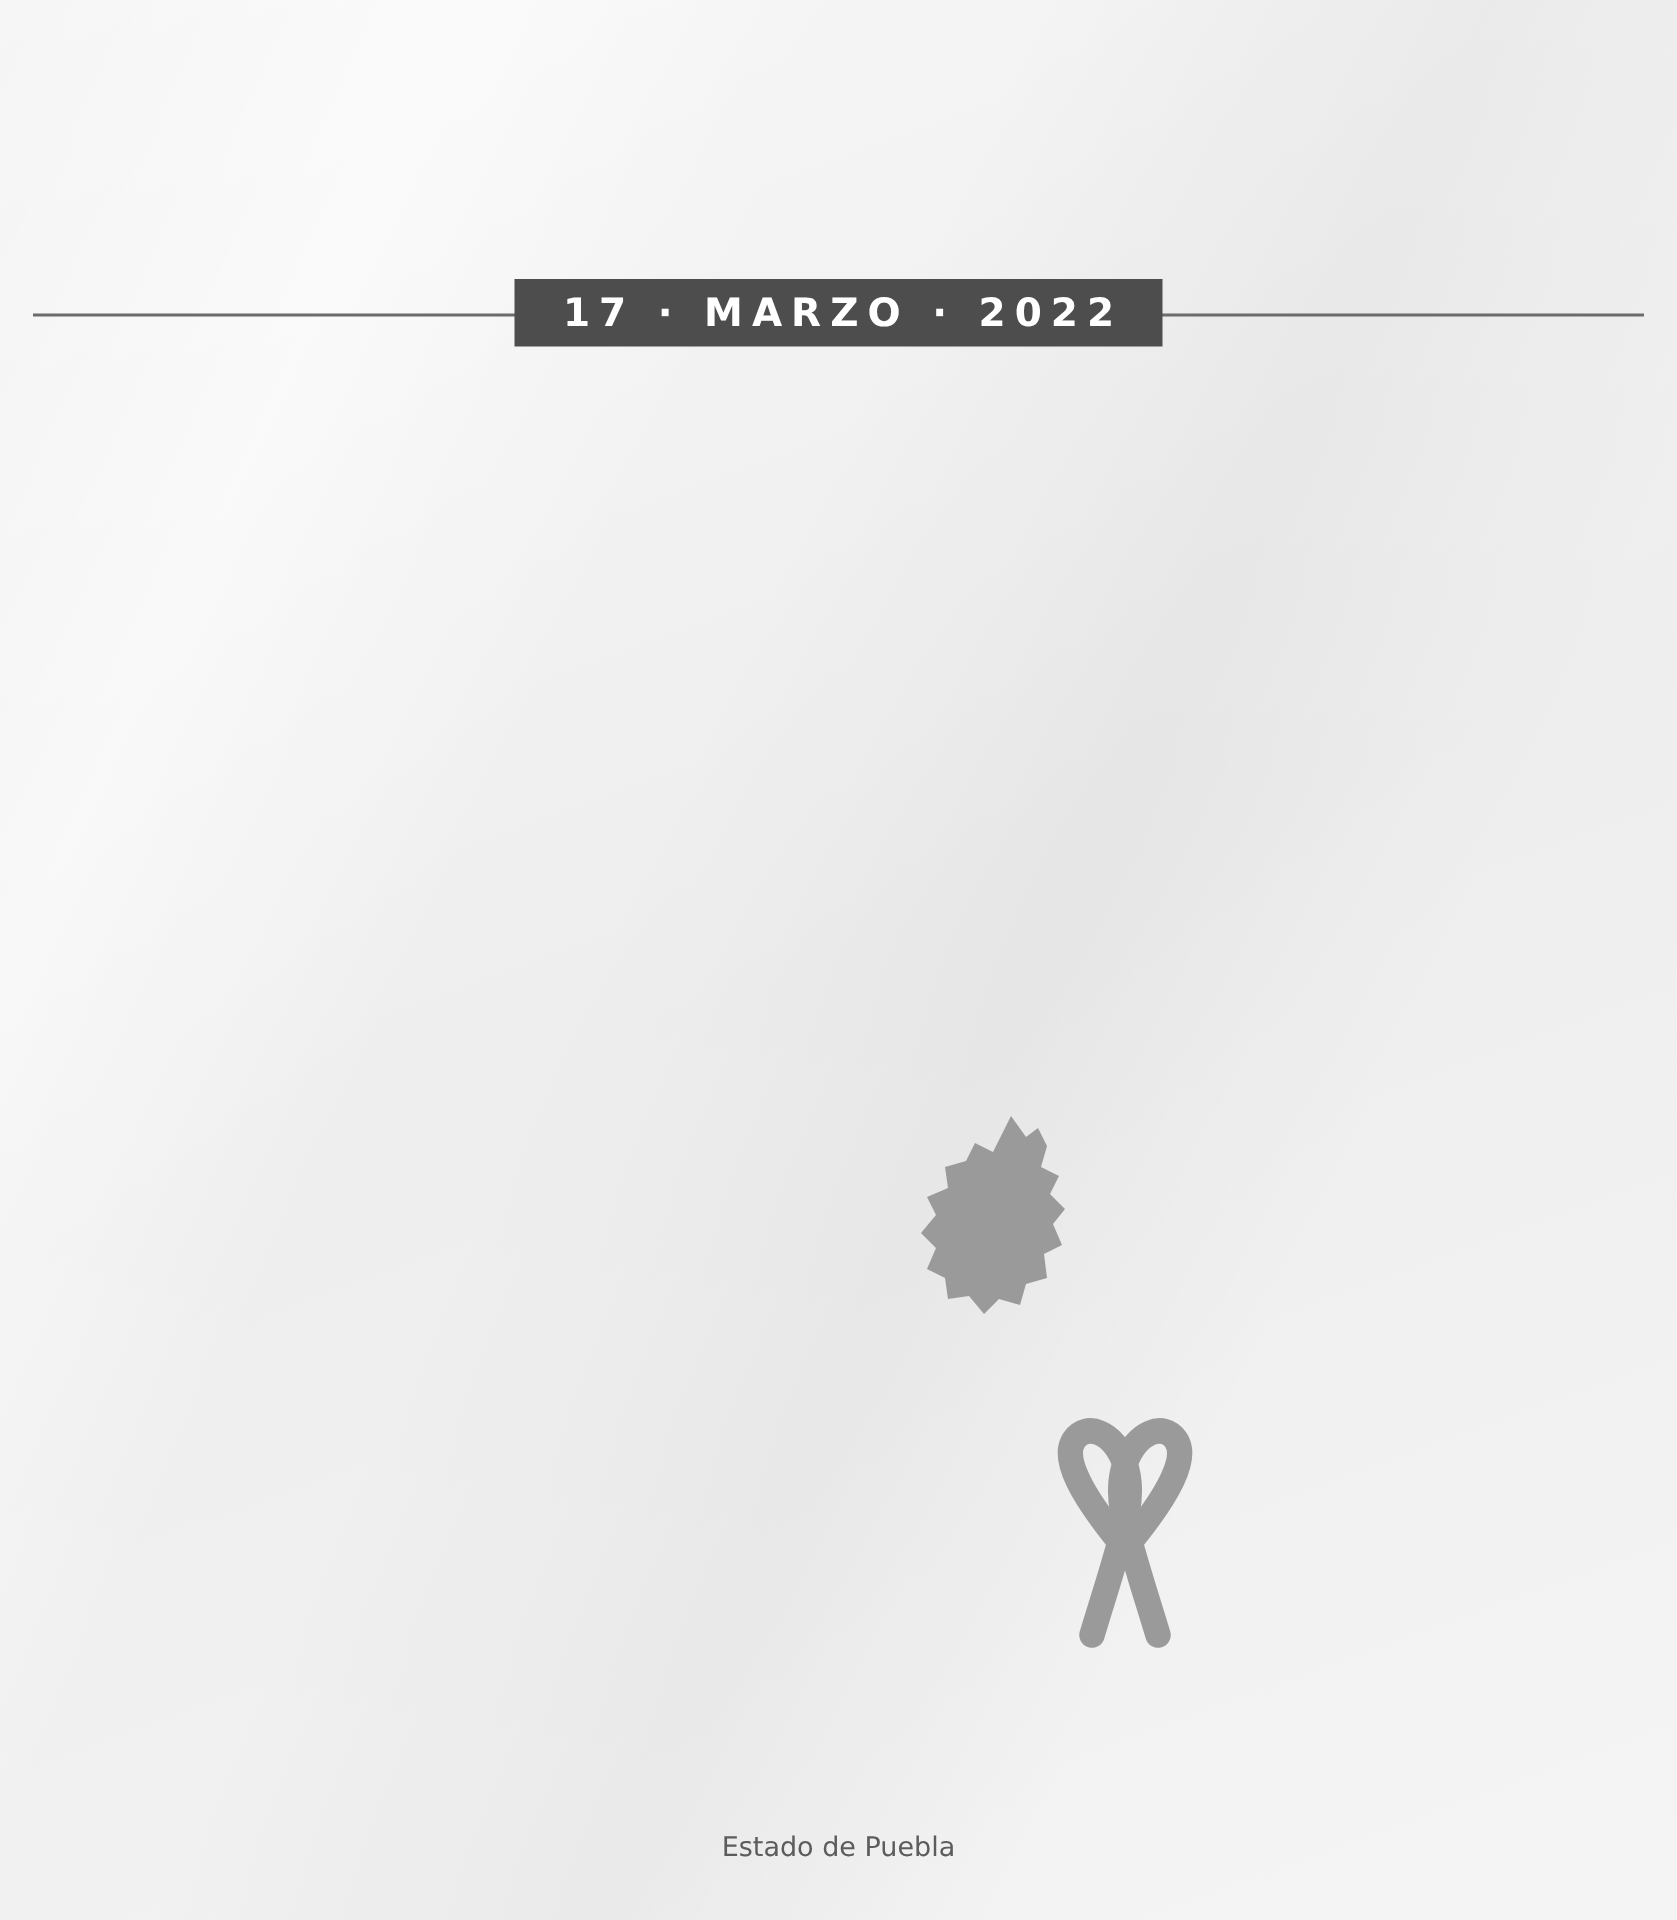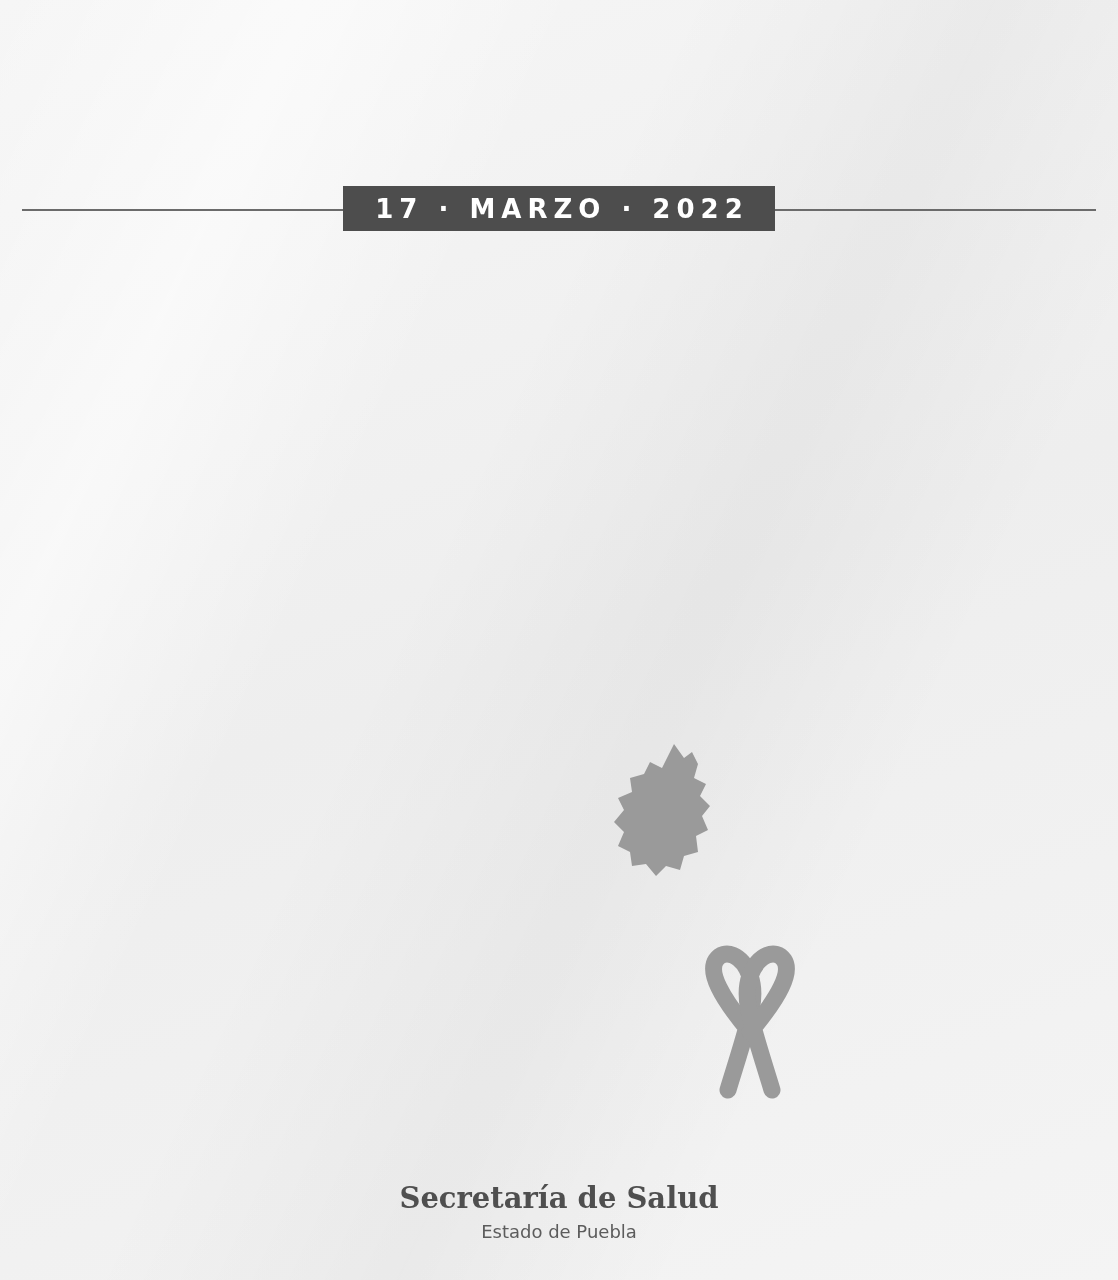--- a/index.html
+++ b/index.html
@@ -286,16 +286,15 @@
   <div style="position:absolute; left:680px; top:940px;">
     <svg width="140" height="160" viewBox="0 0 140 160" aria-hidden="true">
       <g fill="none" stroke="#9a9a9a" stroke-width="17" stroke-linecap="round">
         <path d="M70 92 C40 56 28 32 36 20 C44 8 62 14 70 36 C78 58 70 78 48 150"></path>
         <path d="M70 92 C100 56 112 32 104 20 C96 8 78 14 70 36 C62 58 70 78 92 150"></path>
       </g>
     </svg>
   </div>
 
   <div class="footer">
-    <div class="f1">Secretaría de Salud</div>
     <div class="f2">Estado de Puebla</div>
   </div>
 </div>
 
 </body></html>

